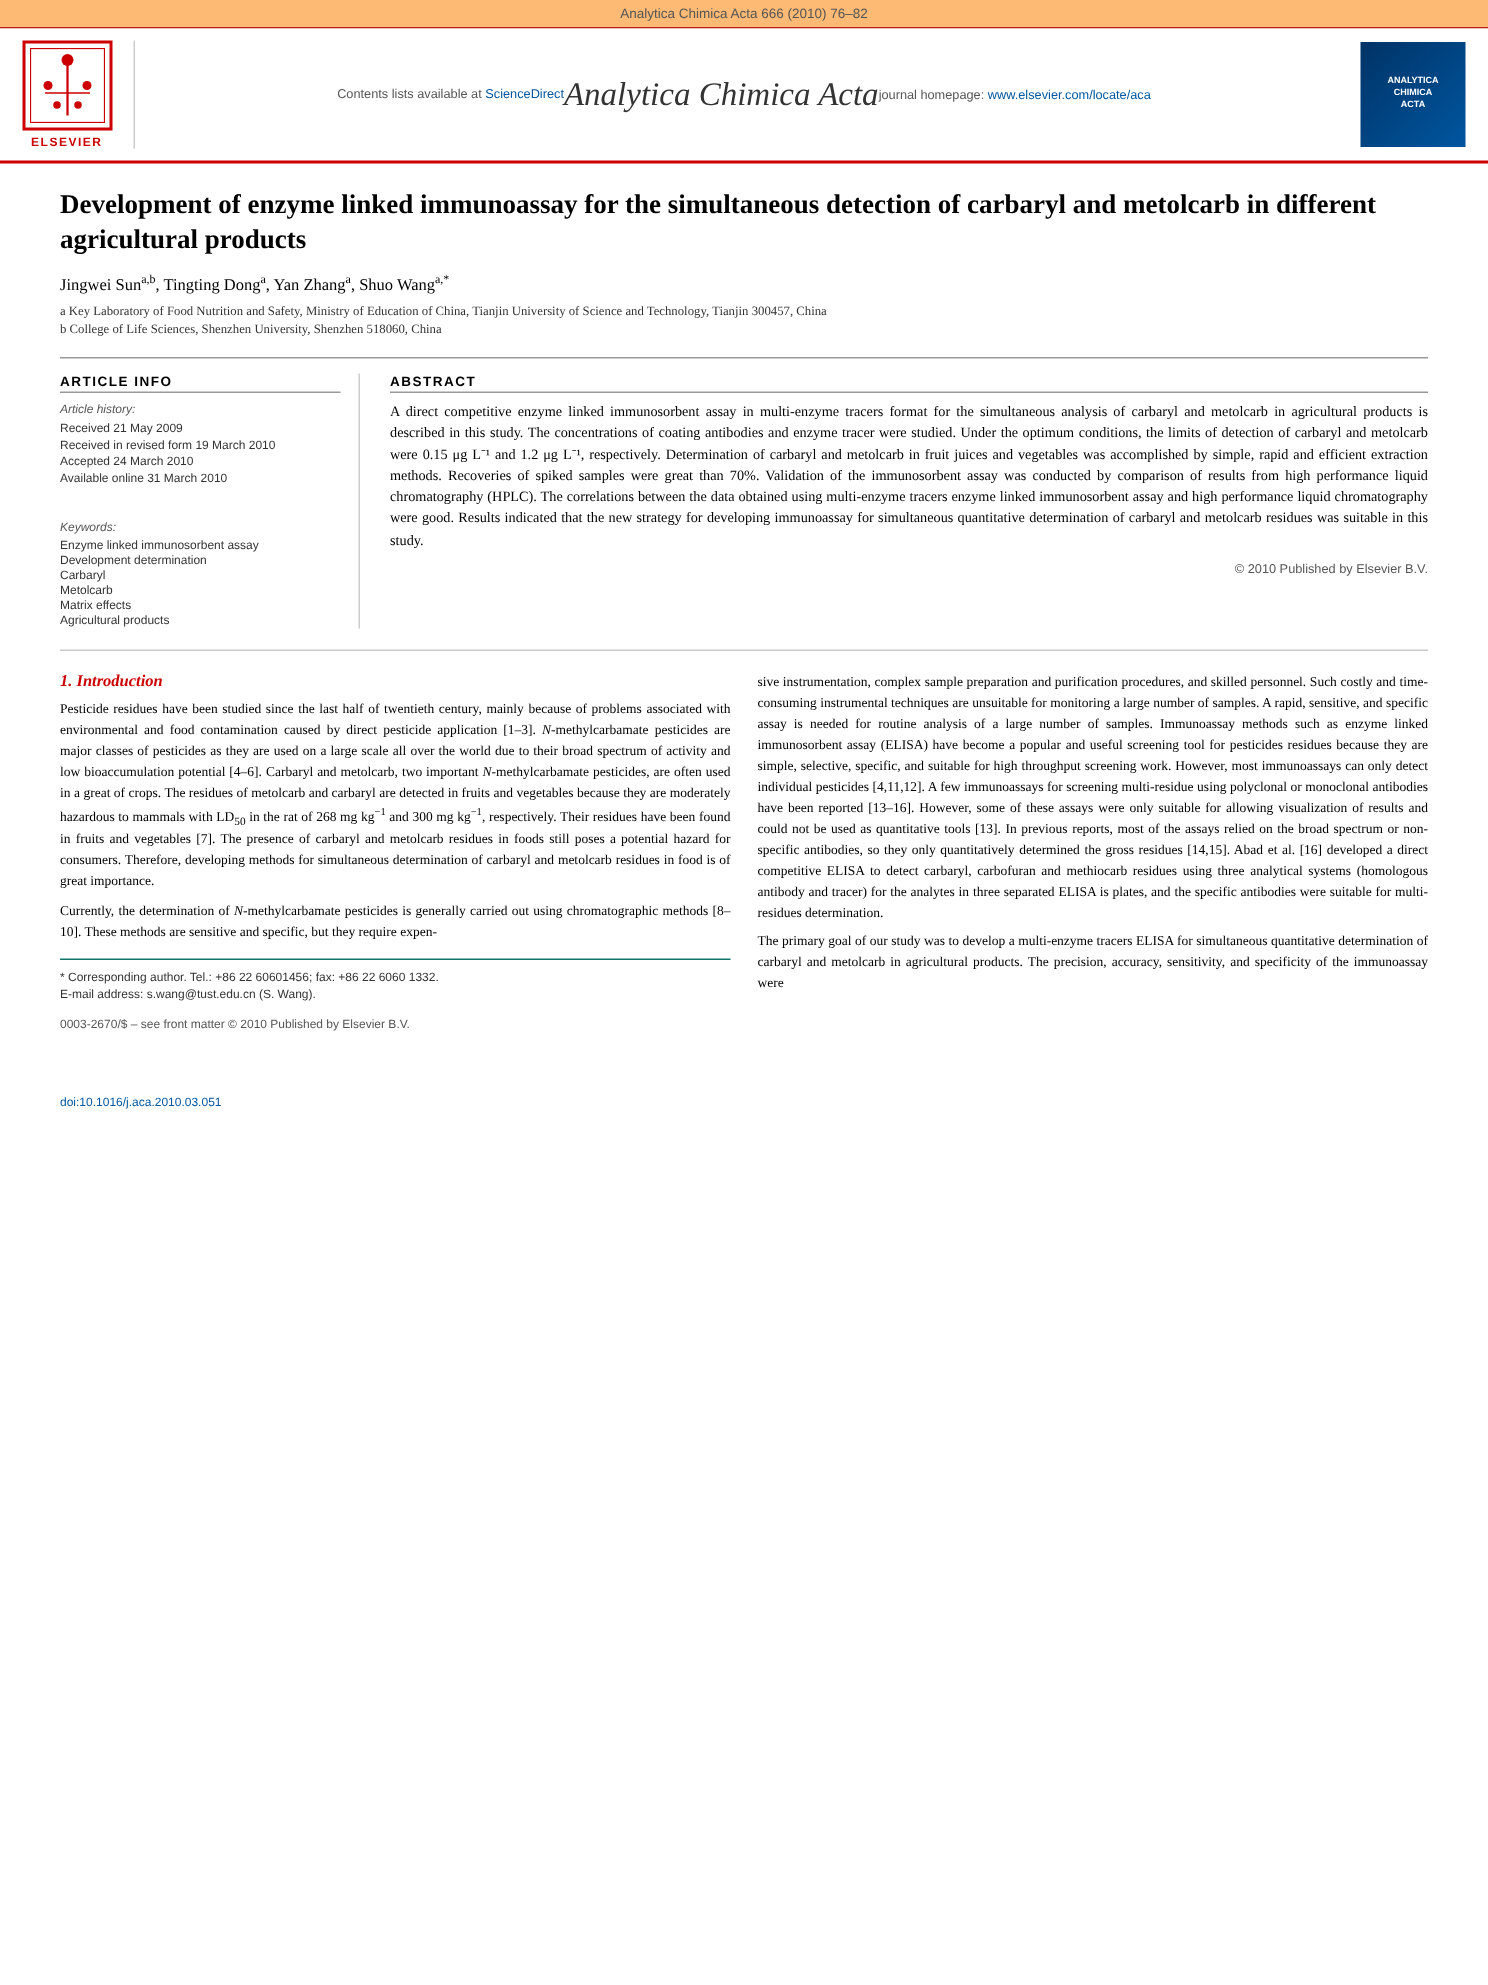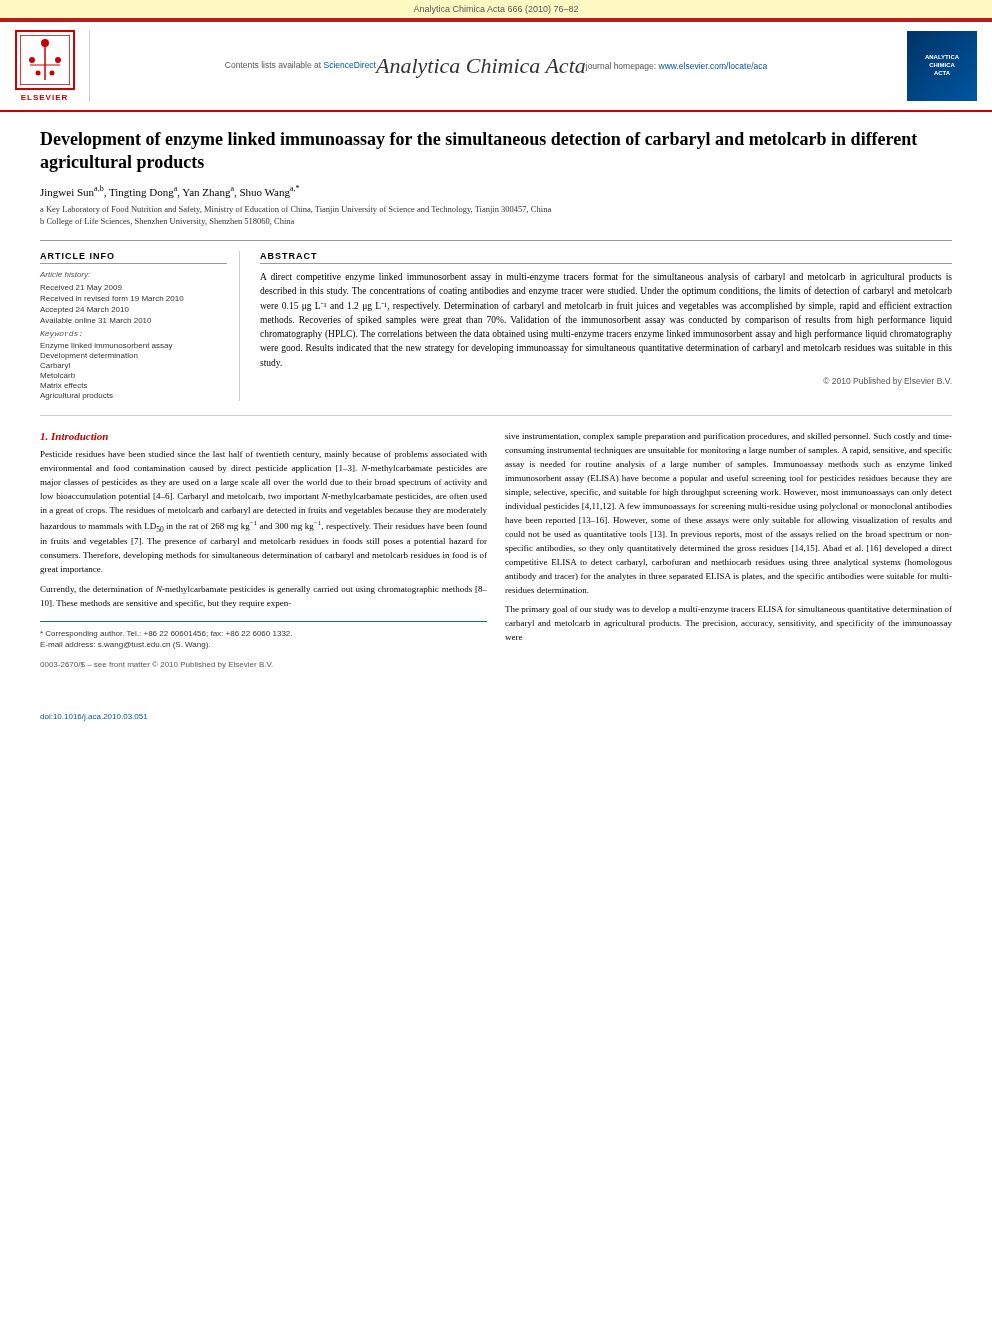--- a/index.html
+++ b/index.html
@@ -7,22 +7,22 @@
       background: #fff;
       font-family: 'Times New Roman', Times, serif;
       font-size: 10px;
       color: #000;
       width: 992px;
       min-height: 1323px;
     }
 
     
     .top-bar {
-      background: #fef9c3;
-      border-bottom: 4px solid #b91c1c;
+      background: #fdba74;
+      border-bottom: 1px solid #b91c1c;
       text-align: center;
       padding: 4px 17px;
       font-size: 9px;
       color: #555;
       font-family: Arial, sans-serif;
     }
 
     
     .header-section {
       border-bottom: 2px solid #c00;
@@ -205,25 +205,25 @@
     }
 
     .article-info-date {
       font-family: Arial, sans-serif;
       font-size: 8px;
       color: #333;
       margin-bottom: 2px;
     }
 
     .keywords-label {
-      font-family: Liberation Mono, monospace;
+      font-family: Liberation Sans, sans-serif;
       font-size: 8px;
       font-style: italic;
       color: #555;
-      margin-top: 4px;
+      margin-top: 24px;
       margin-bottom: 3px;
     }
 
     .keyword-item {
       font-family: Arial, sans-serif;
       font-size: 8px;
       color: #333;
       margin-bottom: 1px;
     }
 

